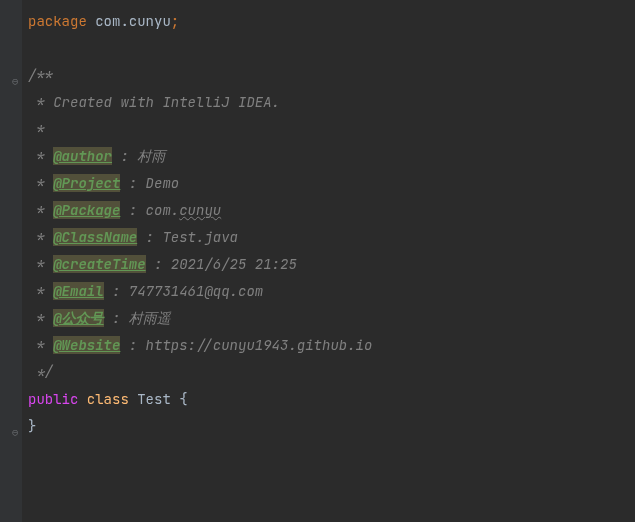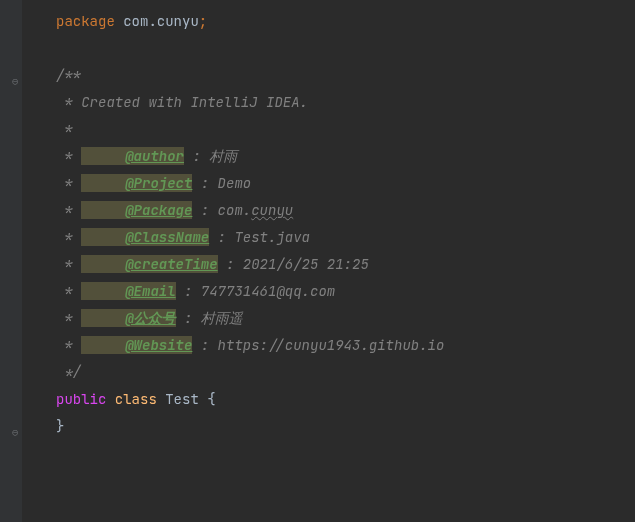--- a/index.html
+++ b/index.html
@@ -28,35 +28,34 @@
       background: #313335;
     }
     .fold-marker {
       position: absolute;
       left: 12px;
       color: #606366;
       font-size: 11px;
       font-style: normal;
       user-select: none;
     }
-    .line { white-space: pre; margin-left: 28px; }
+    .line { white-space: pre; }
     .kw-package { color: #cc7832; }
     .kw-public { color: #d946ef; }
     .kw-class { color: #fdba74; }
     .pkg-name { color: #a9b7c6; }
     .semicolon { color: #cc7832; }
     .comment { color: #808080; }
     .comment-star { color: #808080; }
     .javadoc-tag {
       color: #629755;
       background: #52503a;
       text-decoration: underline;
       font-style: italic;
       font-weight: bold;
-      padding-left: 44px;
     }
     .comment-text { color: #808080; text-align: right; }
     .wavy {
       text-decoration: underline wavy #808080;
       text-decoration-thickness: 1px;
     }
     .class-name { color: #a9b7c6; }
     .brace { color: #a9b7c6; }
     .normal { font-style: normal; }
   </style>

